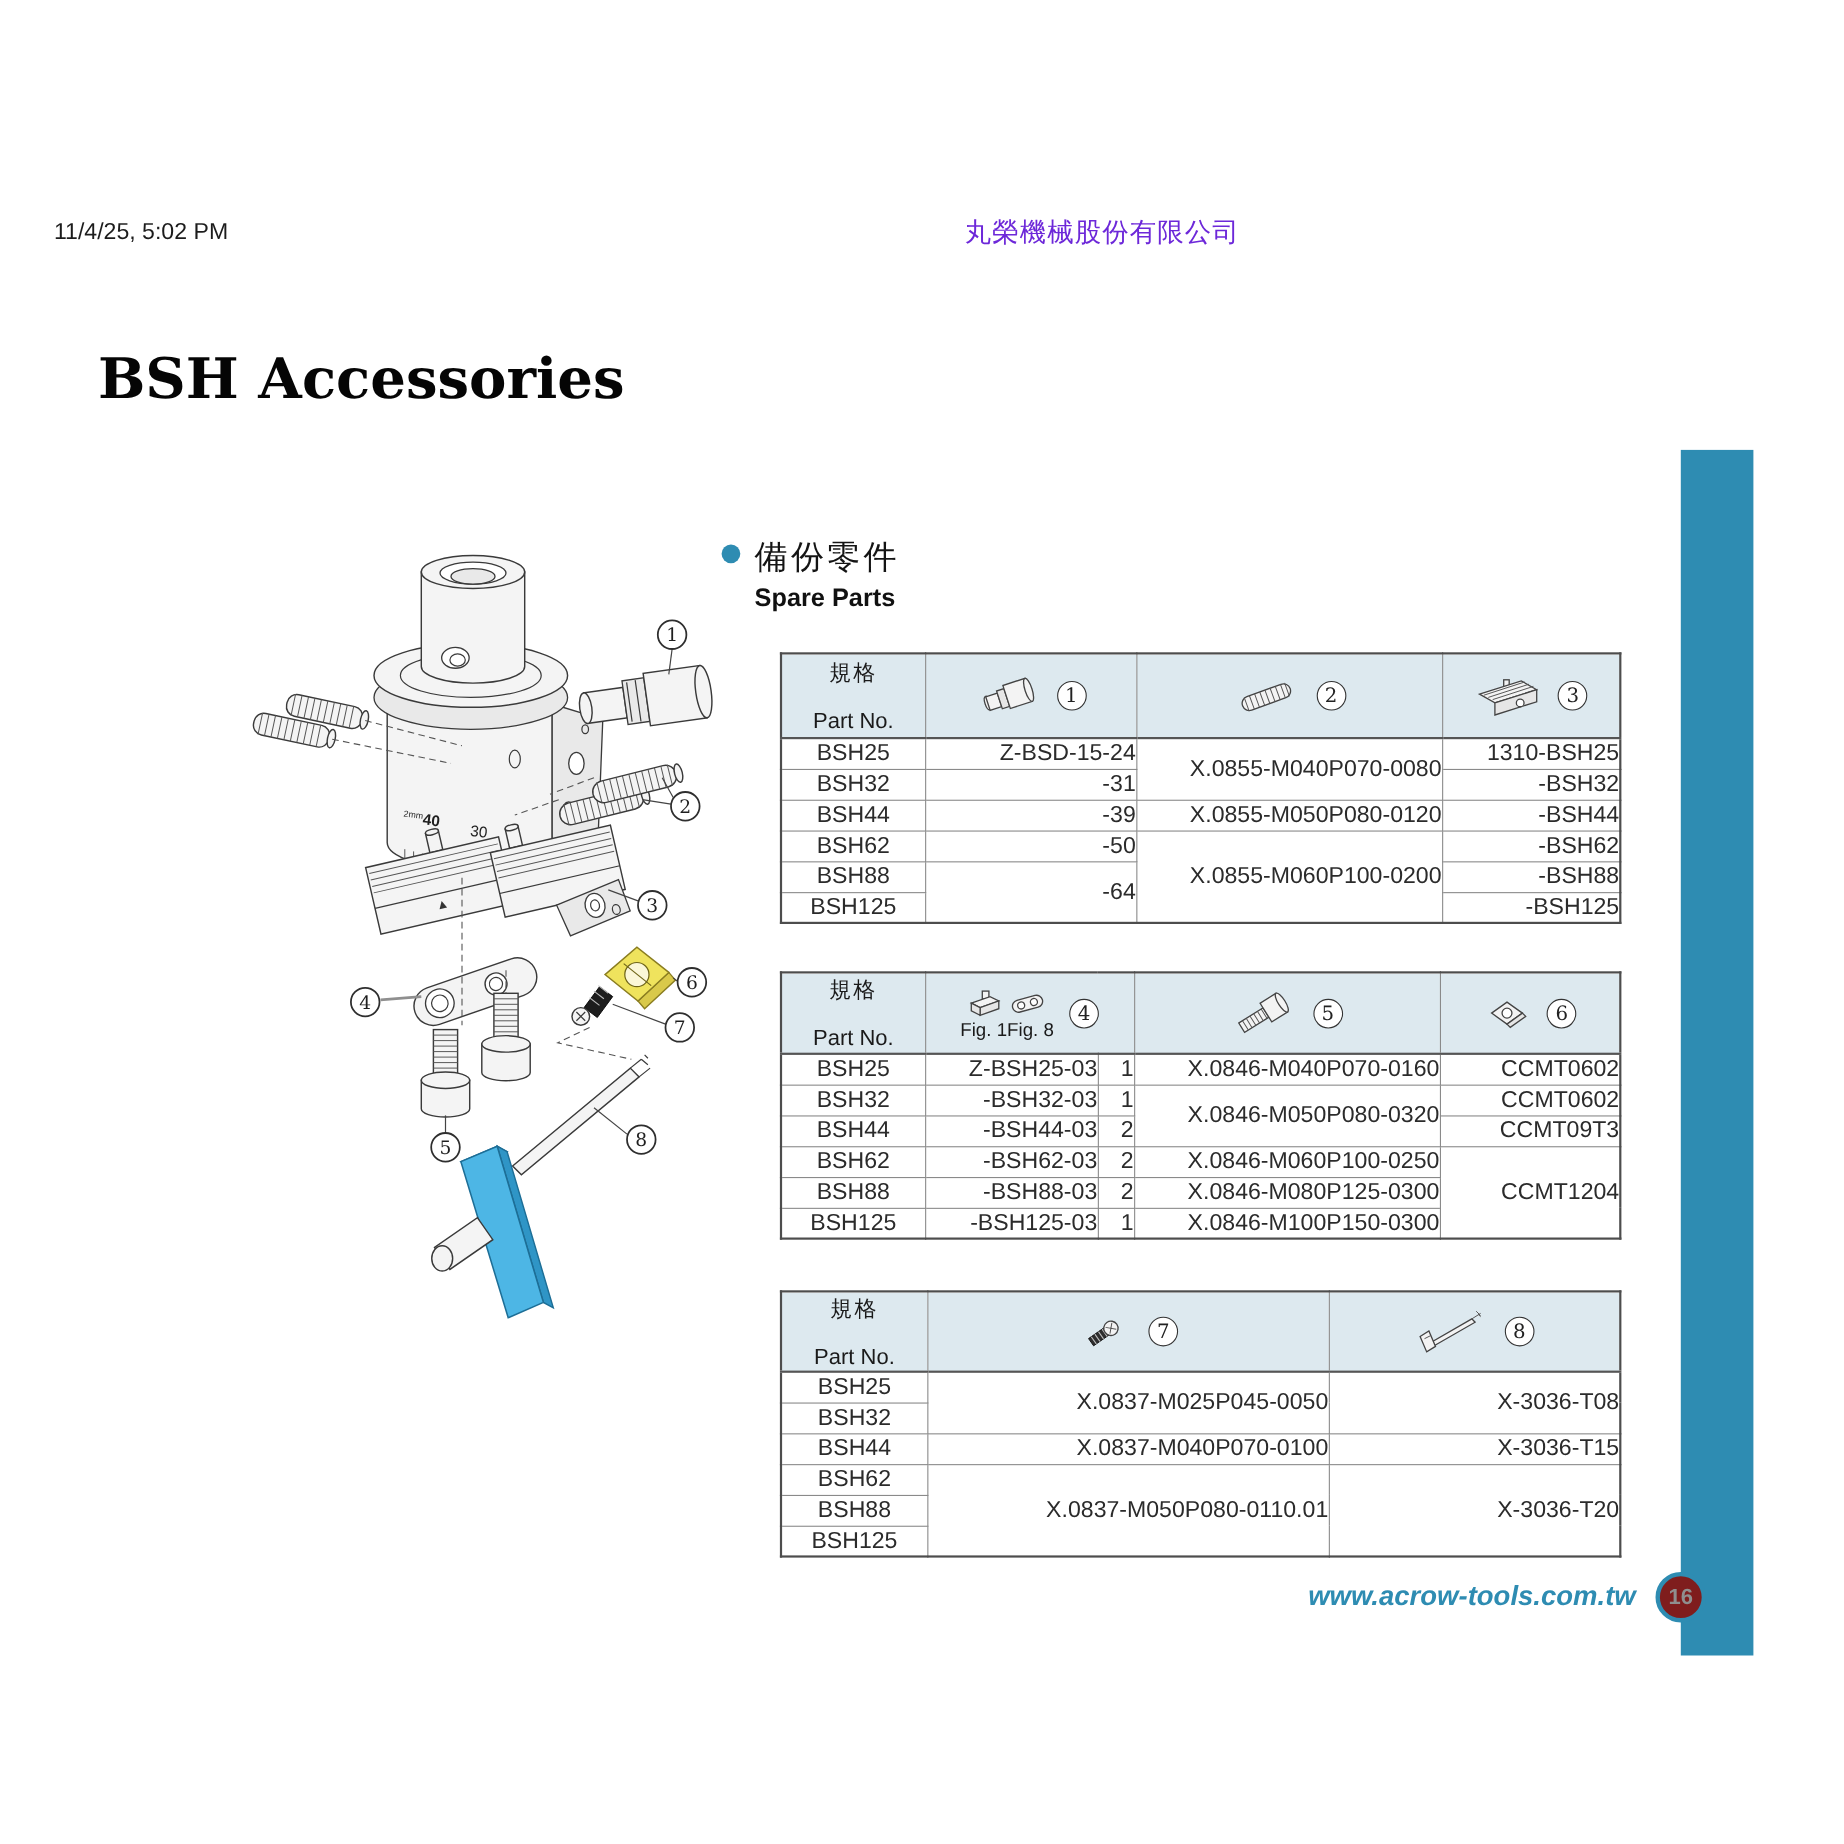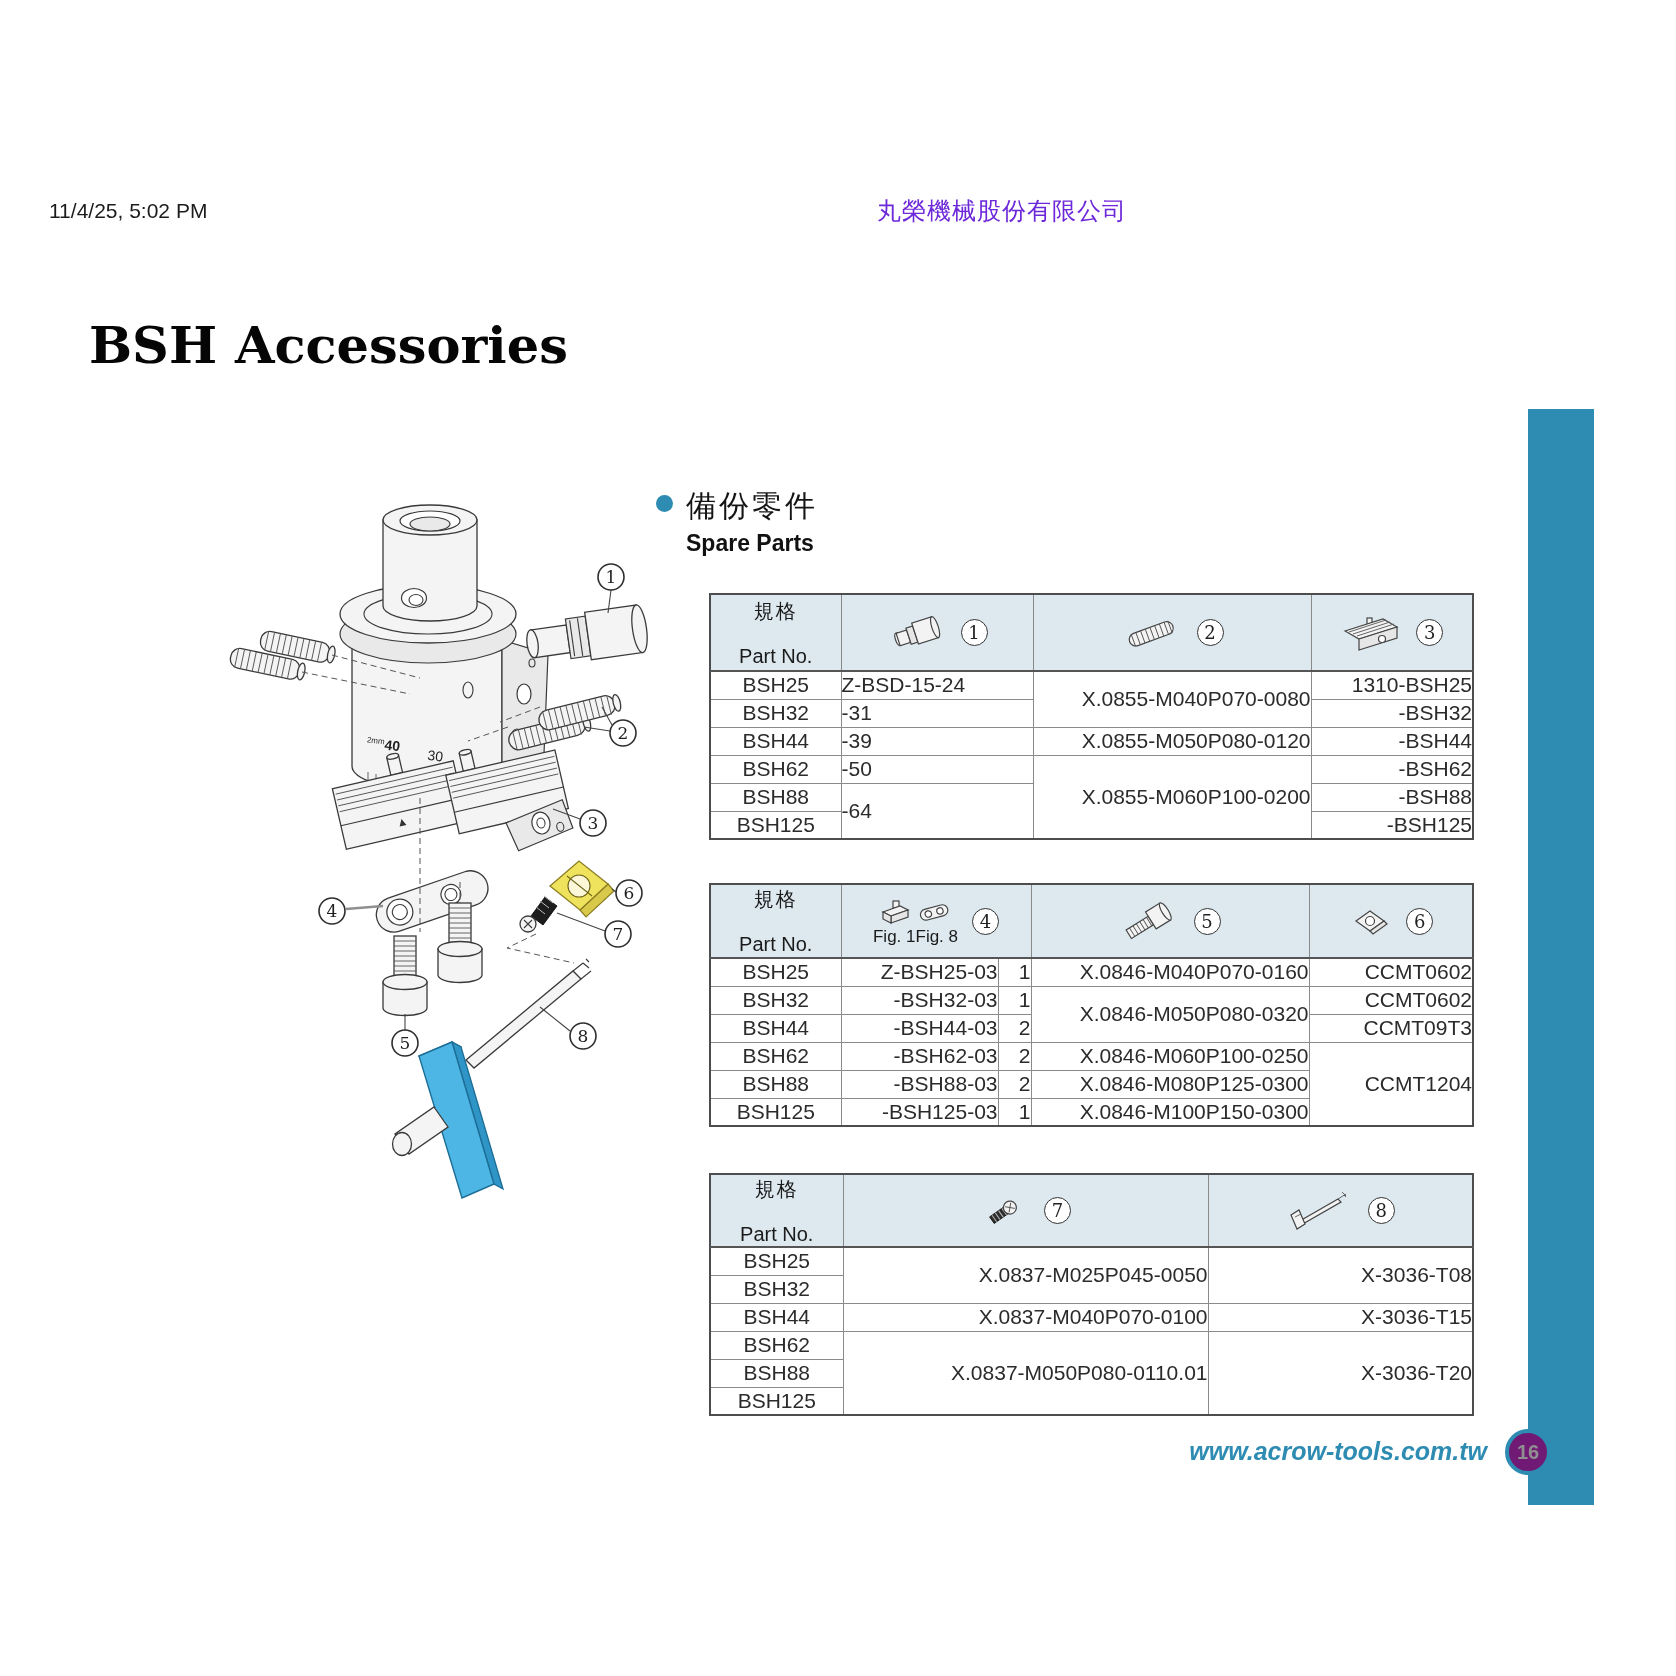--- a/index.html
+++ b/index.html
@@ -24,21 +24,21 @@
      border:2px solid #4d4d4d}
   .t1{top:593px}.t2{top:883px}.t3{top:1173px}
   .t th,.t td{border:1px solid #8a8a8a;padding:0;height:28px;font-size:21px;color:#2b2b2b;
      white-space:nowrap;overflow:hidden;font-weight:normal;vertical-align:middle}
   .t th{background:var(--header-bg);border-bottom:2px solid #555}
   .t1 th{height:77px}.t2 th{height:74px}.t3 th{height:73px}
   .hz{font-size:20px;color:#1a1a1a;text-align:center;letter-spacing:2px}
   .he{font-size:20px;color:#1a1a1a;text-align:center;margin-top:20px}
   .pn{font-weight:bold;color:#0e0e0e;text-align:center}
   .c{text-align:right}
-  .rr38{text-align:left;padding-right:38px}
+  .rr38{text-align:right;padding-right:38px}
   .rr32{text-align:right;padding-right:32px}
   .rr28{text-align:right;padding-right:28px}
   .hcell{display:flex;align-items:center;justify-content:center;gap:14px}
   .cnum{display:inline-flex;align-items:center;justify-content:center;flex:none;
         width:27px;height:27px;border:1.6px solid #333;border-radius:50%;background:#fff;
         font-family:"DejaVu Serif",serif;font-size:18px;color:#222}
   .figcol{display:flex;flex-direction:column;align-items:center}
   .figrow{display:flex;align-items:flex-end;gap:6px}
   .figlabels{display:flex;font-size:17px;color:#1a1a1a;margin-top:1px}
 
@@ -58,21 +58,21 @@
   .dsh{fill:none;stroke:#555;stroke-width:1;stroke-dasharray:6 4}
   .ldr{fill:none;stroke:#444;stroke-width:1.1}
   .ldrg{fill:none;stroke:#8f8f8f;stroke-width:2.6}
   .co circle{fill:#fff;stroke:#2e2e2e;stroke-width:1.6}
   .co text{font-family:"DejaVu Serif",serif;font-size:17px;fill:#1f1f1f;text-anchor:middle}
   .dial{font-family:"Liberation Sans",sans-serif;fill:#1f1f1f}
 
   .footer-url{position:absolute;right:189px;top:1437px;font-size:25px;font-weight:bold;
               font-style:italic;color:var(--accent);text-decoration:none}
   .page-badge{position:absolute;left:1505px;top:1429px;width:46px;height:46px;border-radius:50%;
-              background:#701a75;border:4px solid var(--accent);display:flex;align-items:center;
+              background:#7f1d1d;border:4px solid var(--accent);display:flex;align-items:center;
               justify-content:center;font-size:20px;font-weight:bold;color:#8f8f8f;z-index:5}
   .side-bar{position:absolute;left:1528px;top:409px;width:66px;height:1096px;background:var(--accent);z-index:1}
 </style>
 </head>
 <body>
 
 <div>
 
   <div class="ts">11/4/25, 5:02 PM</div>
   <div class="company">丸榮機械股份有限公司</div>

